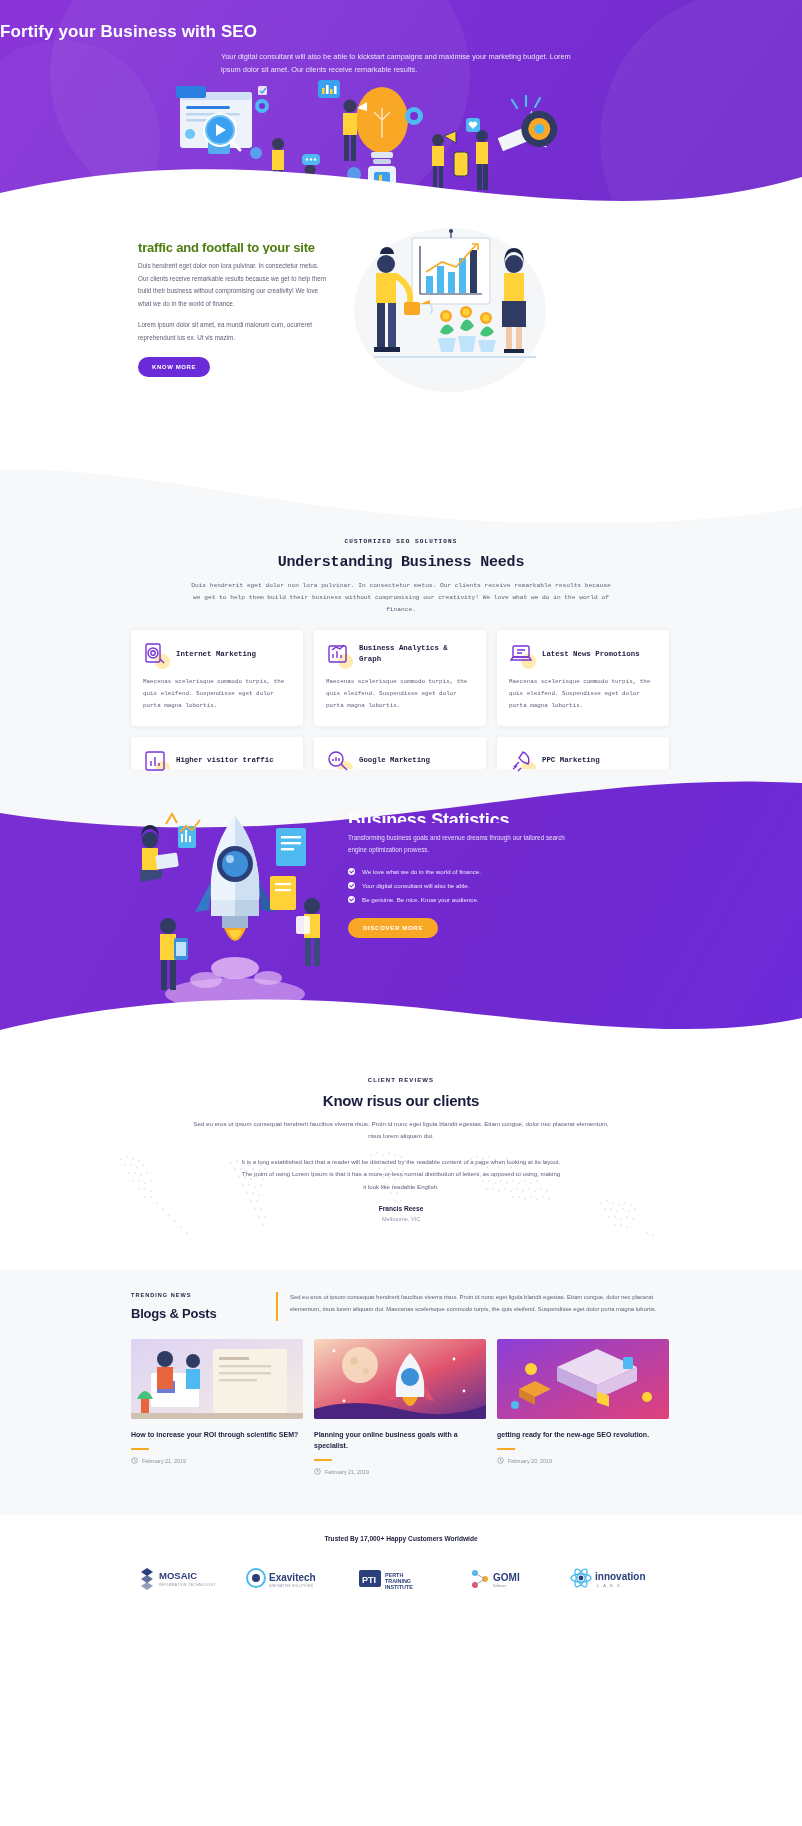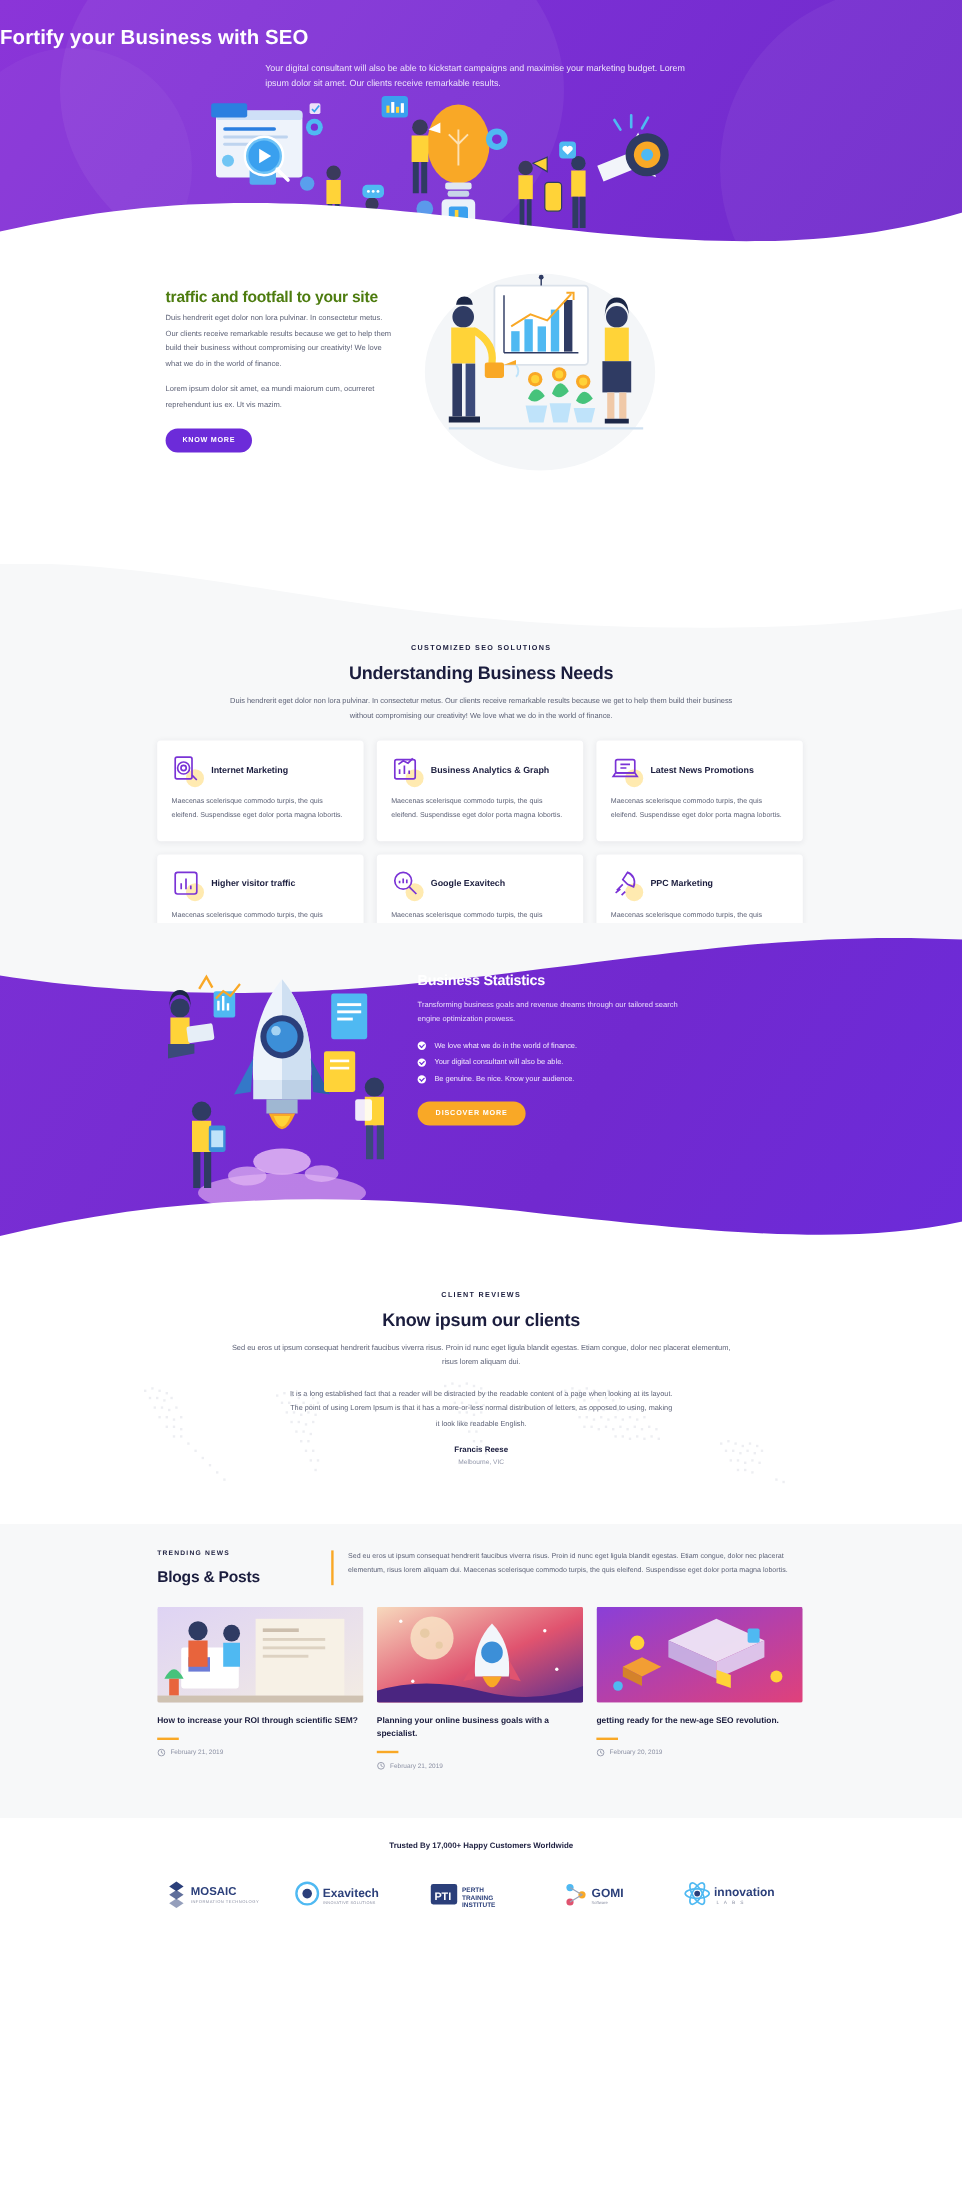--- a/index.html
+++ b/index.html
@@ -60,21 +60,21 @@
   .card-title { font-size:7.4px; font-weight:bold; line-height:1.5; color:#1b1d3e; }
   .card-p { font-size:5.9px; line-height:2.0; color:#5d6277; margin-top:10px; }
 
   
   .sec4 { position:relative; height:285px;
           background:linear-gradient(120deg,#7a2fd4 0%,#7129cf 60%,#6c2bd9 100%); }
   .sec4-wave-top { position:absolute; top:-1px; left:0; width:802px; height:60px; }
   .sec4-wave-bot { position:absolute; bottom:-1px; left:0; width:802px; height:70px; }
   .sec4-ill { position:absolute; left:120px; top:28px; width:230px; height:215px; }
   .sec4-text { position:absolute; left:348px; top:40px; width:230px; color:#fff; }
-  .s4-head { font-size:12px; font-weight:bold; height:13px; overflow:hidden;
+  .s4-head { font-size:18px; font-weight:bold; height:13px; overflow:hidden;
              letter-spacing:-.2px; }
   .s4-p { font-size:6.3px; line-height:1.95; color:#e9ddfb; margin-top:9px; }
   .s4-list { margin-top:11px; list-style:none; }
   .s4-list li { display:flex; align-items:center; gap:7px; font-size:6.2px;
                 color:#f1e8fd; margin-bottom:7px; }
   .tick { width:7px; height:7px; border-radius:50%; background:#fff; flex:0 0 7px;
           position:relative; }
   .tick:after { content:""; position:absolute; left:2px; top:1.6px; width:2px; height:3.4px;
                 border:solid #6c2bd9; border-width:0 1px 1px 0; transform:rotate(45deg); }
   .btn-orange { display:inline-block; margin-top:8px; background:#f9a826; color:#fff;
@@ -271,21 +271,21 @@
       <path d="M128 120 h18 l-3 12 h-12 z" fill="#bfe3fa"></path>
       <line x1="24" y1="137" x2="186" y2="137" stroke="#cfe0f0" stroke-width="2"></line>
     </svg>
   </section>
 
   <section class="sec3">
     <svg class="sec3-top-wave" viewBox="0 0 802 55" preserveAspectRatio="none">
       <path d="M0 0 C180 0 300 52 560 54 C680 55 740 48 802 38 L802 0 Z" fill="#ffffff"></path>
     </svg>
 
-    <div style="position:relative; padding-top:68px;">
+    <div style="position:relative; padding-top:68px;font-family:Liberation Mono, monospace;">
       <div class="eyebrow">CUSTOMIZED SEO SOLUTIONS</div>
       <h2 class="sec-h2">Understanding Business Needs</h2>
       <p class="sec-lead">Duis hendrerit eget dolor non lora pulvinar. In consectetur metus. Our clients receive remarkable results because we get to help them build their business without compromising our creativity! We love what we do in the world of finance.</p>
 
       <div class="cards">
 
         <div class="card">
           <div class="card-head">
             <span class="card-ico">
               <span class="dot"></span>
@@ -348,21 +348,21 @@
         <div class="card">
           <div class="card-head">
             <span class="card-ico">
               <span class="dot"></span>
               <svg width="24" height="24" viewBox="0 0 24 24" fill="none" stroke="#7a33d6" stroke-width="1.4">
                 <circle cx="10" cy="10" r="7"></circle>
                 <path d="M15 15 l6 6"></path>
                 <path d="M7 12v-2M10 12v-4M13 12v-3"></path>
               </svg>
             </span>
-            <span class="card-title">Google Exavitech</span>
+            <span class="card-title">Google Marketing</span>
           </div>
           <p class="card-p">Maecenas scelerisque commodo turpis, the quis eleifend. Suspendisse eget dolor porta magna lobortis.</p>
         </div>
 
         <div class="card">
           <div class="card-head">
             <span class="card-ico">
               <span class="dot"></span>
               <svg width="24" height="24" viewBox="0 0 24 24" fill="none" stroke="#7a33d6" stroke-width="1.4">
                 <path d="M14 3 c5 2 7 7 5 12 l-5 -2 -4 -4 z"></path>
@@ -453,21 +453,21 @@
     </div>
 
     <svg class="sec4-wave-bot" viewBox="0 0 802 70" preserveAspectRatio="none">
       <path d="M0 44 C140 10 280 6 440 24 C600 42 710 52 802 32 L802 70 L0 70 Z" fill="#ffffff"></path>
     </svg>
   </section>
 
   <section class="sec5">
     <div style="padding-top:22px;">
       <div class="eyebrow">CLIENT REVIEWS</div>
-      <h2 class="sec-h2">Know ipsum our clients</h2>
+      <h2 class="sec-h2">Know risus our clients</h2>
       <p class="sec-lead">Sed eu eros ut ipsum consequat hendrerit faucibus viverra risus. Proin id nunc eget ligula blandit egestas. Etiam congue, dolor nec placerat elementum, risus lorem aliquam dui.</p>
     </div>
 
     <svg class="worldmap" viewBox="0 0 640 105">
       <g fill="#c9cdd8">
         <g>
           <rect x="40" y="18" width="2" height="2"></rect>
             <rect x="46" y="16" width="2" height="2"></rect>
           <rect x="52" y="18" width="2" height="2"></rect>
             <rect x="58" y="20" width="2" height="2"></rect>

